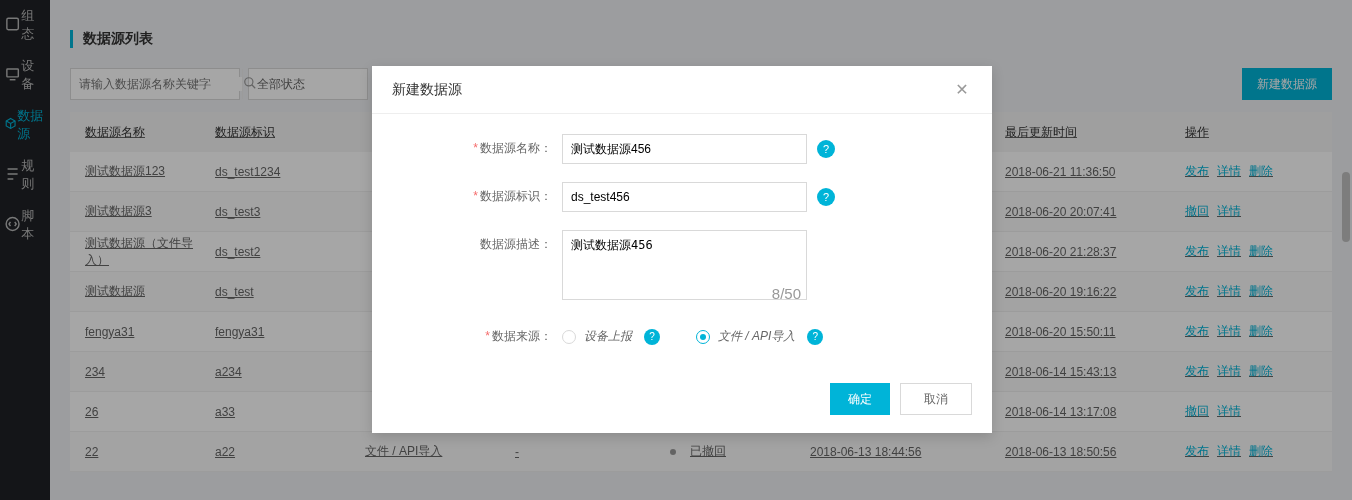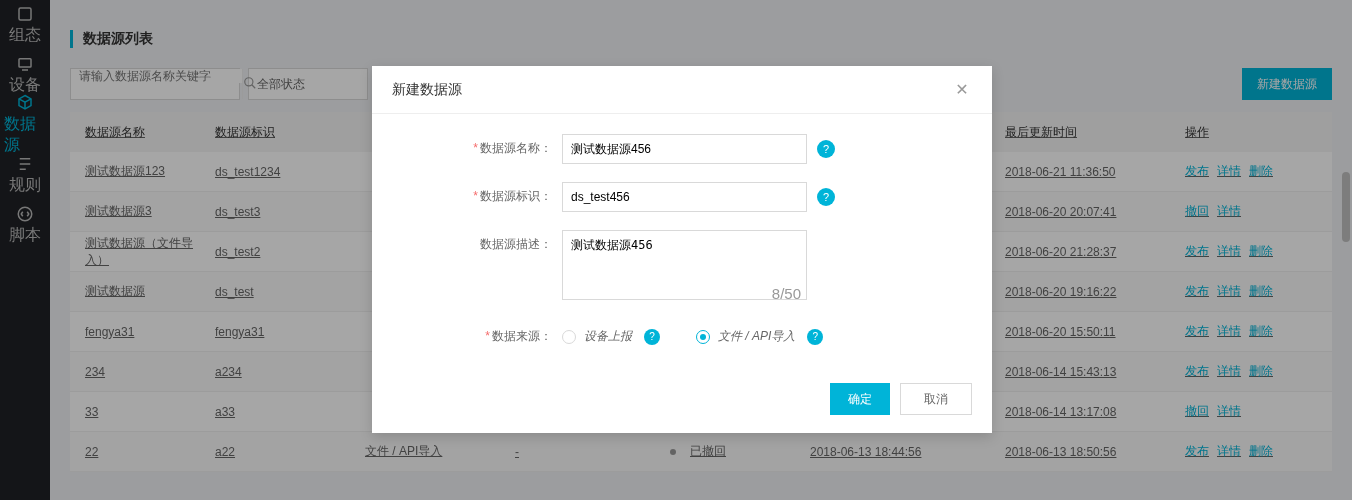--- a/index.html
+++ b/index.html
@@ -1,28 +1,28 @@
 <!DOCTYPE html>
 <html><head>
 <meta charset="utf-8">
 <style>
 * { box-sizing: border-box; margin: 0; padding: 0; }
 body { font-family: "Microsoft YaHei", -apple-system, sans-serif; font-size: 12px; color: #666; background: #f0f2f5; width: 1352px; height: 500px; overflow: hidden; position: relative; }
 
 .sidebar { position: absolute; left: 0; top: 0; width: 50px; height: 500px; background: #1f2125; display: flex; flex-direction: column; align-items: center; padding-top: 0; }
-.sidebar-item { width: 42px; height: 50px; display: flex; flex-direction: column; align-items: center; justify-content: center; cursor: pointer; color: #b8b8b8; font-size: 16px; }
+.sidebar-item { width: 42px; height: 50px; display: flex; flex-direction: row; align-items: center; justify-content: center; cursor: pointer; color: #b8b8b8; font-size: 13px; }
 .sidebar-item.active { color: #00b4d8; }
 .sidebar-item .icon { width: 18px; height: 18px; margin-bottom: 2px; }
 .sidebar-item svg { width: 100%; height: 100%; }
 
 .main { position: absolute; left: 50px; top: 0; right: 0; height: 500px; padding: 30px 20px 0 20px; }
 .page-title { font-size: 14px; font-weight: bold; color: #333; margin-bottom: 20px; padding-left: 10px; border-left: 3px solid #00b4d8; }
 
 .toolbar { display: flex; align-items: center; margin-bottom: 12px; }
-.search-box { position: relative; width: 170px; height: 32px; border: 1px solid #d9d9d9; background: #fff; display: flex; align-items: flex-start; }
+.search-box { position: relative; width: 170px; height: 32px; border: 1px solid #d9d9d9; background: #fff; display: flex; align-items: center; }
 .search-box input { border: none; outline: none; padding: 0 8px; flex: 1; font-size: 12px; color: #999; }
 .search-btn { width: 32px; height: 30px; display: flex; align-items: center; justify-content: center; border-left: 1px solid #eee; cursor: pointer; }
 .status-select { margin-left: 8px; width: 120px; height: 32px; border: 1px solid #d9d9d9; background: #fff; padding: 0 8px; display: flex; align-items: center; font-size: 12px; color: #666; cursor: pointer; }
 .new-btn { margin-left: auto; height: 32px; padding: 0 15px; background: #00b4d8; color: #fff; border: none; font-size: 12px; cursor: pointer; }
 
 .table { background: #fff; text-decoration: underline; }
 .table-head { display: flex; background: #f5f5f5; height: 40px; align-items: center; font-size: 12px; color: #333; }
 .table-row { display: flex; height: 40px; align-items: center; border-bottom: 1px solid #f0f0f0; font-size: 12px; color: #666; }
 .table-row:nth-child(even) { background: #fafafa; }
 .col-name { width: 145px; padding-left: 15px; }
@@ -211,21 +211,21 @@
           <div class="col-status"></div>
           <div class="col-create"></div>
           <div class="col-update">2018-06-14 15:43:13</div>
           <div class="col-actions">
             <span class="link">发布</span>
             <span class="link">详情</span>
             <span class="link">删除</span>
           </div>
         </div>
         <div class="table-row">
-          <div class="col-name">33</div>
+          <div class="col-name">26</div>
           <div class="col-ident">a33</div>
           <div class="col-src"></div>
           <div class="col-desc"></div>
           <div class="col-status"></div>
           <div class="col-create"></div>
           <div class="col-update">2018-06-14 13:17:08</div>
           <div class="col-actions">
             <span class="link">撤回</span>
             <span class="link">详情</span>
           </div>

